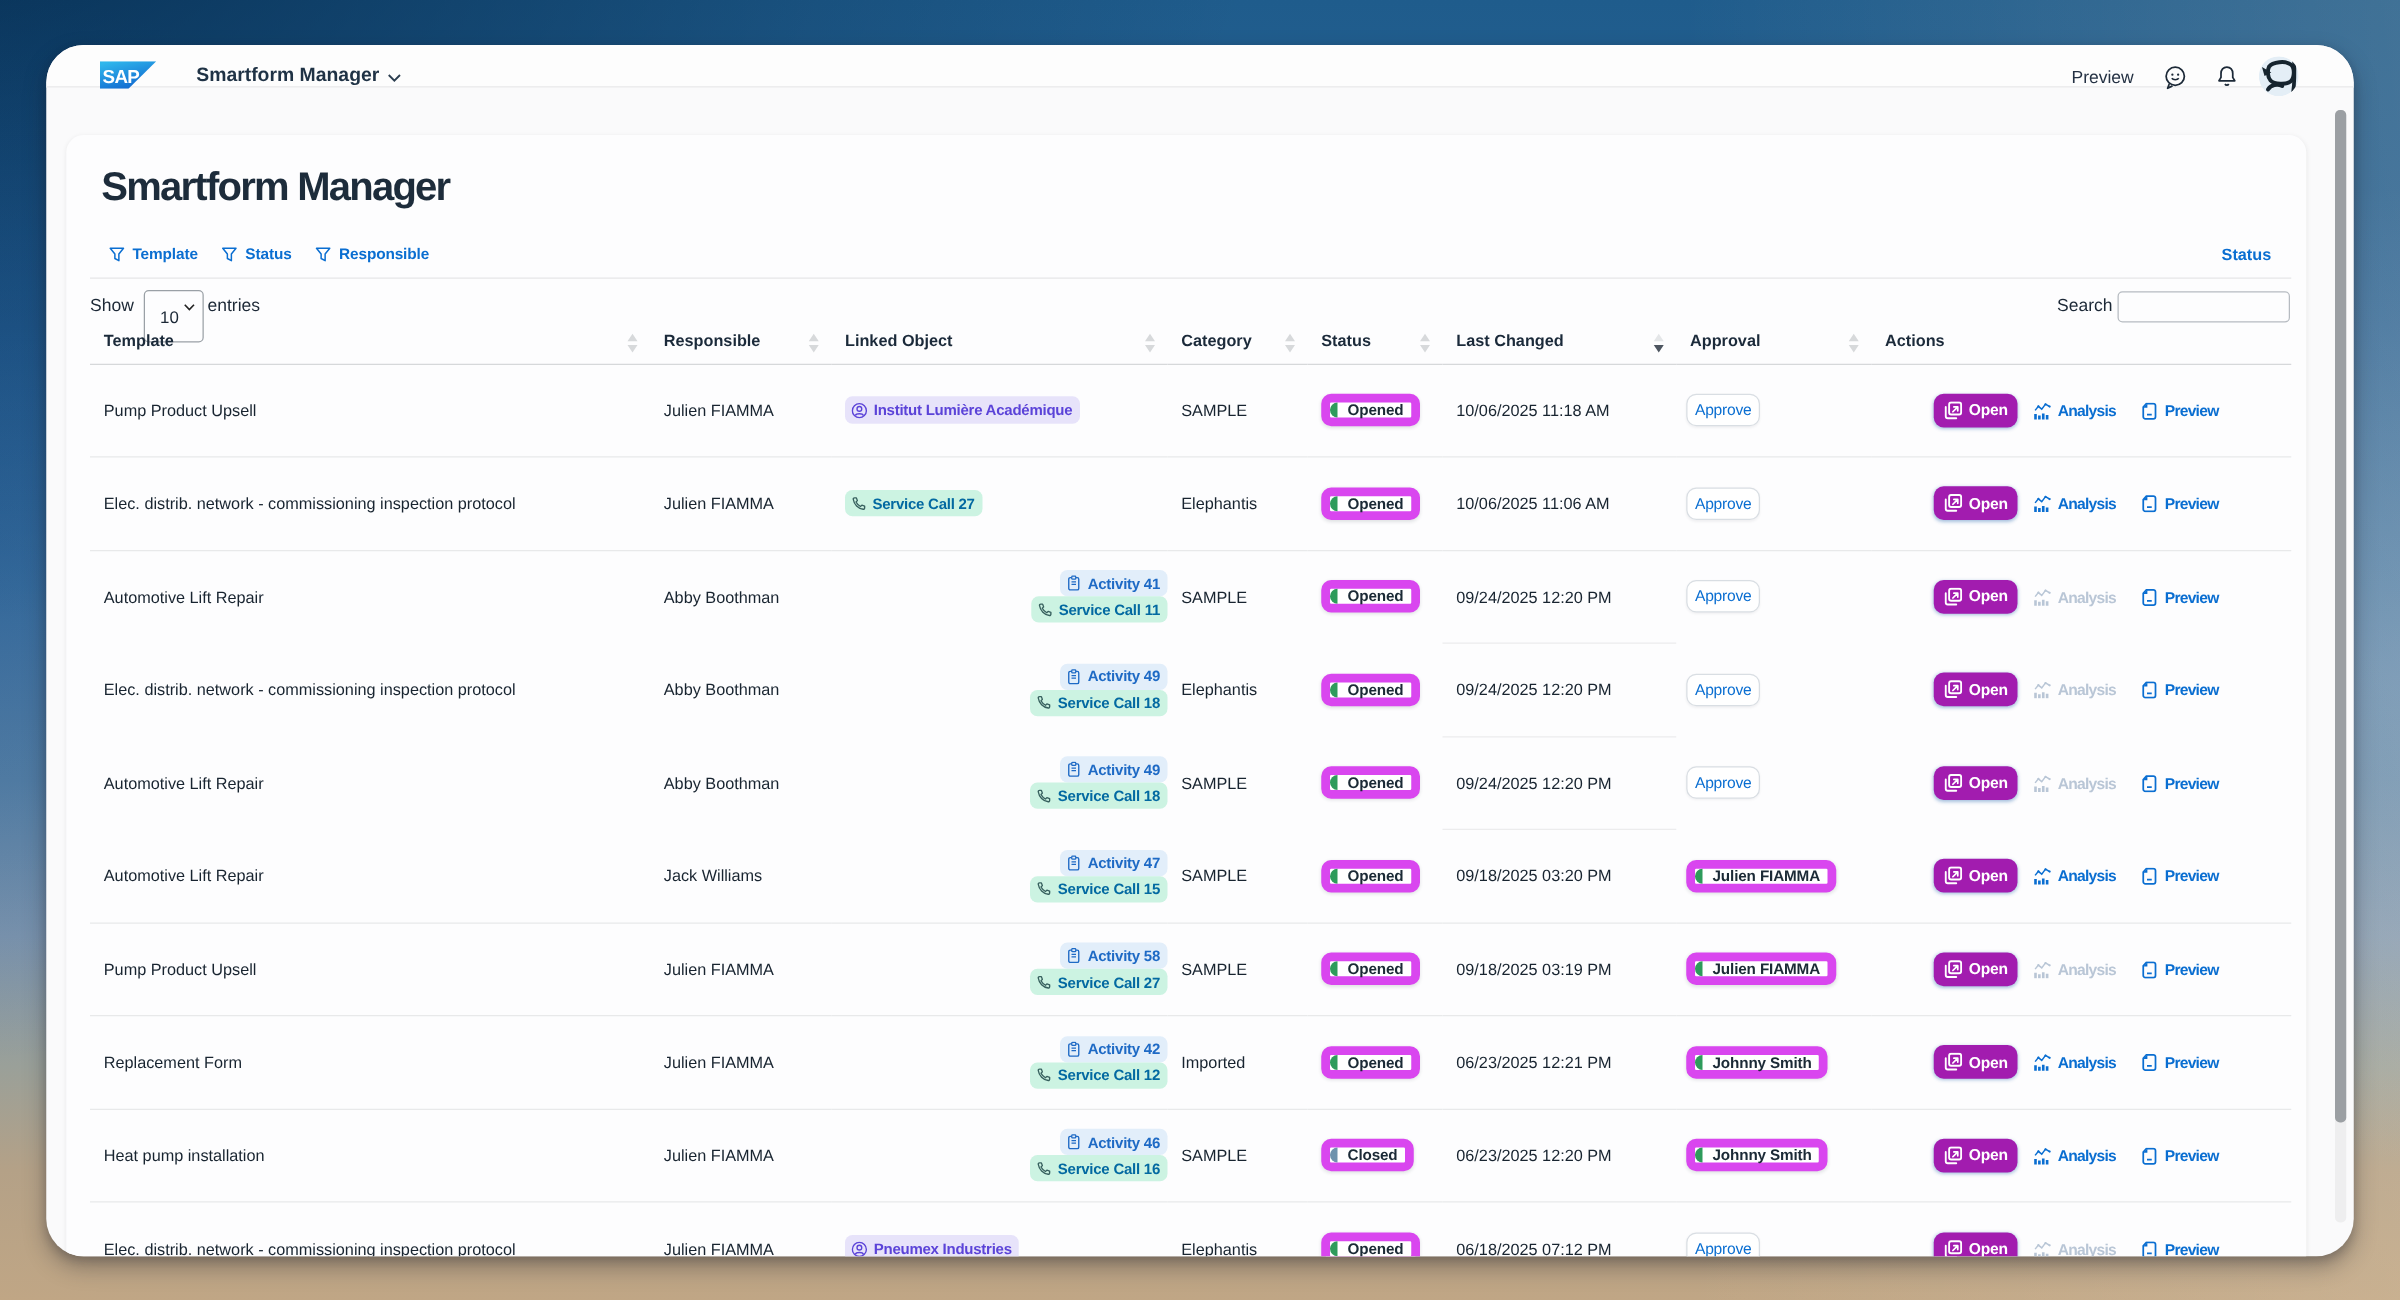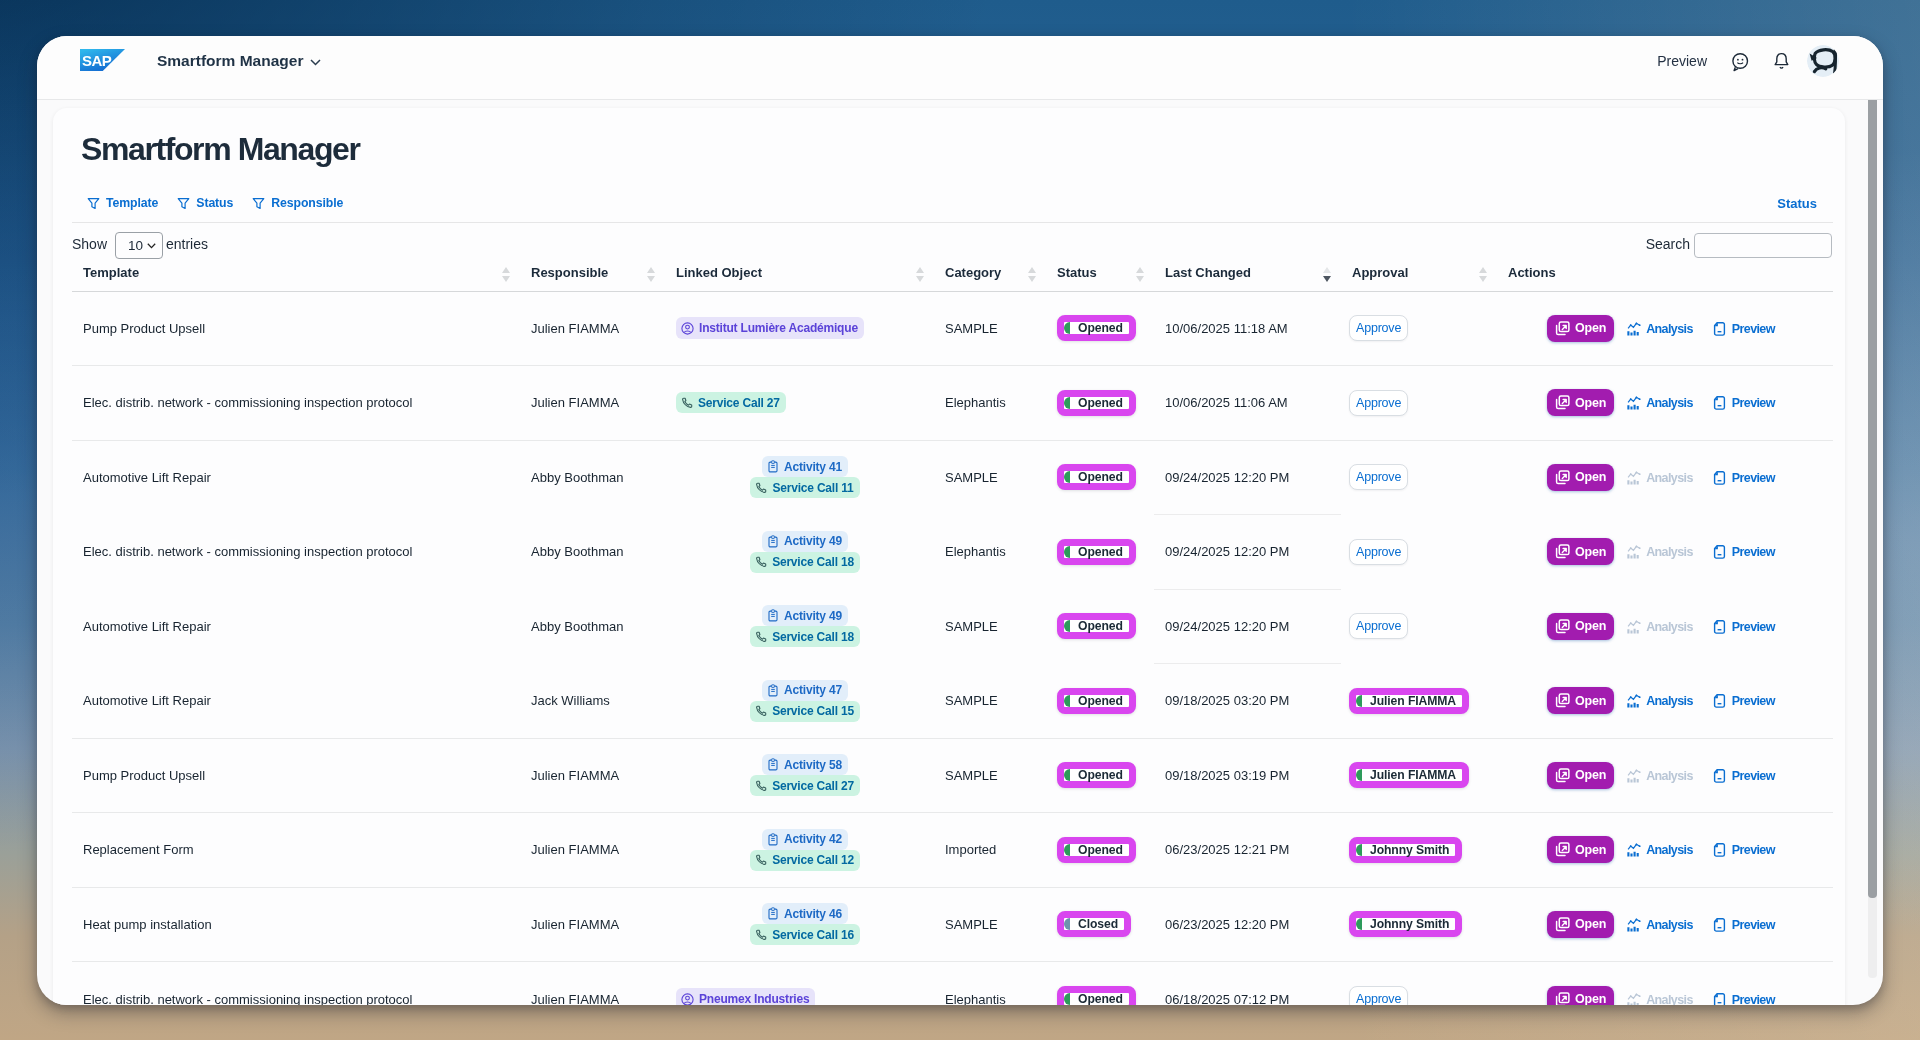--- a/index.html
+++ b/index.html
@@ -2,39 +2,39 @@
 <html><head><meta charset="utf-8"><style>
 *{margin:0;padding:0;box-sizing:border-box}
 html,body{width:1920px;height:1040px;overflow:hidden;font-family:"Liberation Sans",sans-serif}
 body{background:
  linear-gradient(to right, rgba(255,238,210,0) 70%, rgba(255,238,210,0.15) 100%),
  radial-gradient(1000px 560px ellipse at 101% 52%, rgba(205,222,242,0.22), rgba(205,222,242,0) 70%),
  radial-gradient(660px 600px ellipse at -40px 420px, rgba(8,70,140,0.26), rgba(8,70,140,0) 72%),
  radial-gradient(1400px 760px ellipse at -60px -80px, rgba(0,36,70,0.8) 0%, rgba(0,36,70,0.2) 52%, rgba(0,36,70,0) 76%),
  linear-gradient(to bottom, #1f5c8c 0%, #2c6496 25%, #41739f 45%, #4e7aa2 52%, #5a82a5 60%, #7e95ad 72%, #9aa099 82%, #b4a187 90%, #c0a685 100%)}
 .card{position:absolute;left:37px;top:36px;width:1846px;height:969px;border-radius:30px;background:#fafafb;overflow:hidden;box-shadow:0 8px 18px rgba(25,28,40,.35),0 3px 7px rgba(25,28,40,.18)}
-.topbar{position:absolute;left:0;top:0;right:0;height:64px;background:#fdfdfd;border-bottom:1px solid #e7e8e9;z-index:5}
+.topbar{position:absolute;left:0;top:0;right:0;height:34px;background:#fdfdfd;border-bottom:1px solid #e7e8e9;z-index:5}
 .logo{position:absolute;left:43px;top:13px}
 .apptitle{position:absolute;left:120px;top:0;height:50px;display:flex;align-items:center;font-size:15.5px;font-weight:bold;color:#1f3245}
 .apptitle svg{margin-left:7px;margin-top:2px}
 .tbright{position:absolute;right:44px;top:0;height:50px;display:flex;align-items:center}
 .tbright .pv{font-size:14px;color:#243143}
 .tbright .ic1{margin-left:23px;margin-top:1px}
 .tbright .ic2{margin-left:23px}
 .avatar{margin-left:17px;width:32px;height:32px;border-radius:50%;overflow:hidden}
 .content{position:absolute;left:0;top:51px;right:0;bottom:0}
 .panel{position:absolute;left:16px;top:21px;width:1792px;height:1000px;background:#fdfdfe;border-radius:14px;box-shadow:0 1px 4px rgba(0,0,0,.07)}
 h1{position:absolute;left:28px;top:21px;font-size:32px;line-height:40px;letter-spacing:-1.4px;color:#1d2c3b;font-weight:bold}
 .filters{position:absolute;left:34px;top:85px;height:20px;display:flex;align-items:center;gap:19px}
 .fitem{display:flex;align-items:center;gap:6px;font-size:12.3px;font-weight:bold;color:#0a6ed1;letter-spacing:-0.1px}
 .refresh{position:absolute;right:28px;top:85px;height:20px;display:flex;align-items:center;font-size:13px;font-weight:bold;color:#0a6ed1}
 .div1{position:absolute;left:19px;top:114px;width:1761px;height:1px;background:#e6e6e7}
 .controls{position:absolute;left:19px;top:124px;right:12px;height:26px;font-size:14px;color:#1c2836}
 .controls .shw{position:absolute;left:0;top:4px}
-.sel{position:absolute;left:43px;top:0;width:48px;height:27px;border:1px solid #9aa0a6;border-radius:4px;background:#fdfdfe;font-size:13.5px;color:#1c2836;display:flex;align-items:center;padding-left:12px}
+.sel{position:absolute;left:43px;top:0;width:48px;height:42px;border:1px solid #9aa0a6;border-radius:4px;background:#fdfdfe;font-size:13.5px;color:#1c2836;display:flex;align-items:center;padding-left:12px}
 .sel .chv{position:absolute;right:6px;top:10px}
 .controls .ent{position:absolute;left:94px;top:4px}
 .controls .srchl{position:absolute;right:143px;top:4px}
 .srch{position:absolute;right:1px;top:1px;width:138px;height:25px;border:1px solid #b6bbc1;border-radius:4px;background:#fdfdfe}
 table{position:absolute;left:19px;top:146px;width:1761px;border-collapse:collapse;table-layout:fixed}
 col.w1{width:448px}col.w2{width:145px}col.w3{width:269px}col.w4{width:112px}col.w5{width:108px}col.w6{width:187px}col.w7{width:156px}col.w8{width:336px}
 th{height:37px;text-align:left;vertical-align:middle;padding-left:11px;font-size:13px;font-weight:bold;color:#1b2a3a;border-bottom:1px solid #d6d8da;position:relative}
 td{height:74.5px;vertical-align:middle;padding-left:11px;font-size:13px;color:#182430;border-bottom:1px solid #e8e9ea}
 td.c7{padding-left:8px}
 td.c8{padding-left:50px}
@@ -43,21 +43,21 @@
 tr.last td{border-bottom:none}
 .sort{position:absolute;right:8px;top:50%;margin-top:-5px;width:11px;height:15px}
 .sort .tu{position:absolute;left:1px;top:0;width:0;height:0;border-left:4.5px solid transparent;border-right:4.5px solid transparent;border-bottom:6px solid #d7d9db}
 .sort .td{position:absolute;left:1px;bottom:0;width:0;height:0;border-left:4.5px solid transparent;border-right:4.5px solid transparent;border-top:6px solid #d7d9db}
 .sort .tu.faint{border-bottom-color:#e4e6e8}
 .sort .td.dark{border-top-color:#4d5560}
 .bdg{display:inline-flex;align-items:center;gap:5px;height:21px;padding:0 6px 0 5px;border-radius:6px;font-size:12px;font-weight:bold;letter-spacing:-0.2px}
 .bdg.pur{background:#e7e3fa;color:#5b43d8;height:22px;font-size:12px}
 .bdg.act{background:#e2eefa;color:#1e6ac5}
 .bdg.srv{background:#ccf3e2;color:#0369a1}
-.bstack{display:flex;flex-direction:column;align-items:center;gap:0}
+.bstack{display:flex;flex-direction:column;align-items:flex-end;gap:0}
 .pill{display:inline-flex;align-items:center;height:26px;padding:0 6px 0 14px;border-radius:8px;background:#fff;border:7px solid #d946ef;box-shadow:0 1px 3px rgba(27,38,49,.13);position:relative;font-size:12.2px;font-weight:bold;letter-spacing:-0.1px;color:#1b2a36}
 .pill .bar{position:absolute;left:0;top:0;bottom:0;width:6px;border-radius:8px 0 0 8px}
 .bar.g{background:#2e9b5b}
 .bar.b{background:#6e93ad}
 .approve{display:inline-flex;align-items:center;height:26px;padding:0 6px;border-radius:8px;background:#fff;border:1px solid #d9dee3;font-size:12.5px;font-weight:normal;letter-spacing:-0.2px;color:#0a6ed1;box-shadow:0 1px 2px rgba(27,38,49,.06)}
 .openbtn{display:inline-flex;align-items:center;gap:5px;height:27px;padding:0 8px;border-radius:8px;background:#a21caf;color:#fff;font-size:12.5px;box-shadow:0 1px 3px rgba(6,80,160,.35)}
 .openbtn b{letter-spacing:-0.2px}
 .alink{display:inline-flex;align-items:flex-start;gap:5px;margin-left:13px;font-size:12.5px;font-weight:bold;letter-spacing:-0.6px;color:#0a6ed1}
 .alink.dis{color:#b9c6d6}
 .alink.pv{margin-left:20px;gap:6px}

